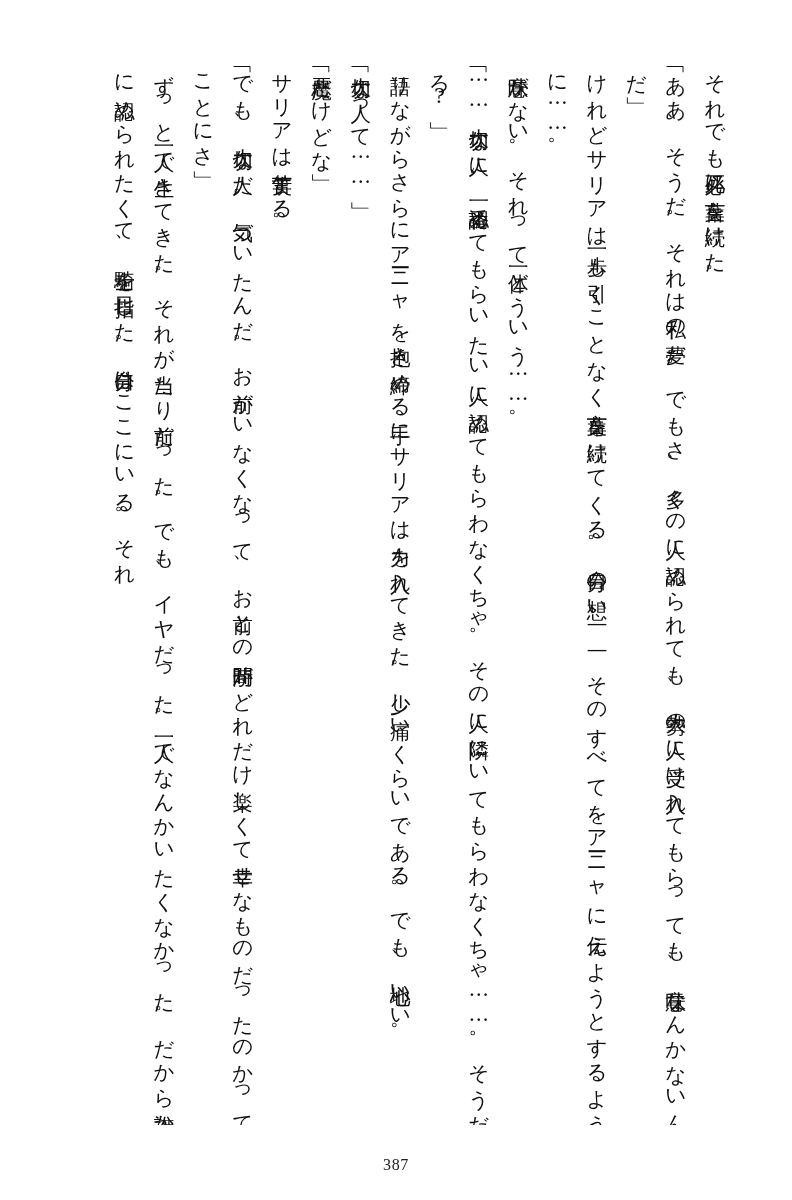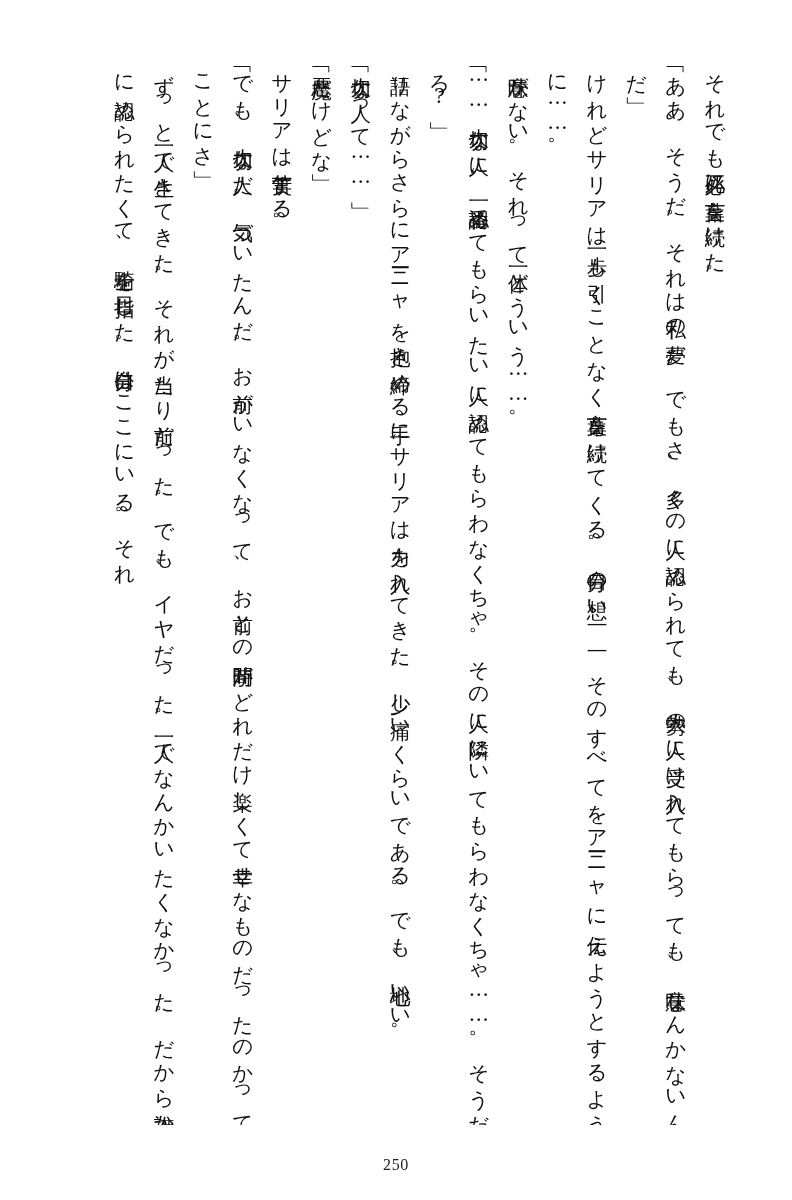--- a/index.html
+++ b/index.html
@@ -73,15 +73,15 @@
     <p class="noindent">意味がない。それって一体どういう……。</p>
     <p class="noindent">「……大切な人に、一番認めてもらいたい人に認めてもらわなくちゃ。その人に隣にいてもらわなくちゃ……。そうだろ?」</p>
     <p class="noindent">語りながらさらにアーニャを抱き締める手にサリアは力を入れてきた。少し痛いくらいである。でも、心地いい。</p>
     <p class="noindent">「大切な人って……」</p>
     <p class="noindent">「悪魔だけどな」</p>
     <p class="noindent">サリアは苦笑する。</p>
     <p class="noindent">「でも、大切な人だ。気づいたんだ。お前がいなくなって、お前との時間がどれだけ楽しくて幸せなものだったのかってことにさ」</p>
     <p class="noindent">ずっと一人で生きてきた。それが当たり前だった。でも、イヤだった。一人でなんかいたくなかった。だから誰かに認められたくて、騎士を目指した。自分はここにいる。それ</p>
   </div>
 
-  <div id="page-number">250</div>
+  <div id="page-number">387</div>
 
 </div>
 
 </body></html>

